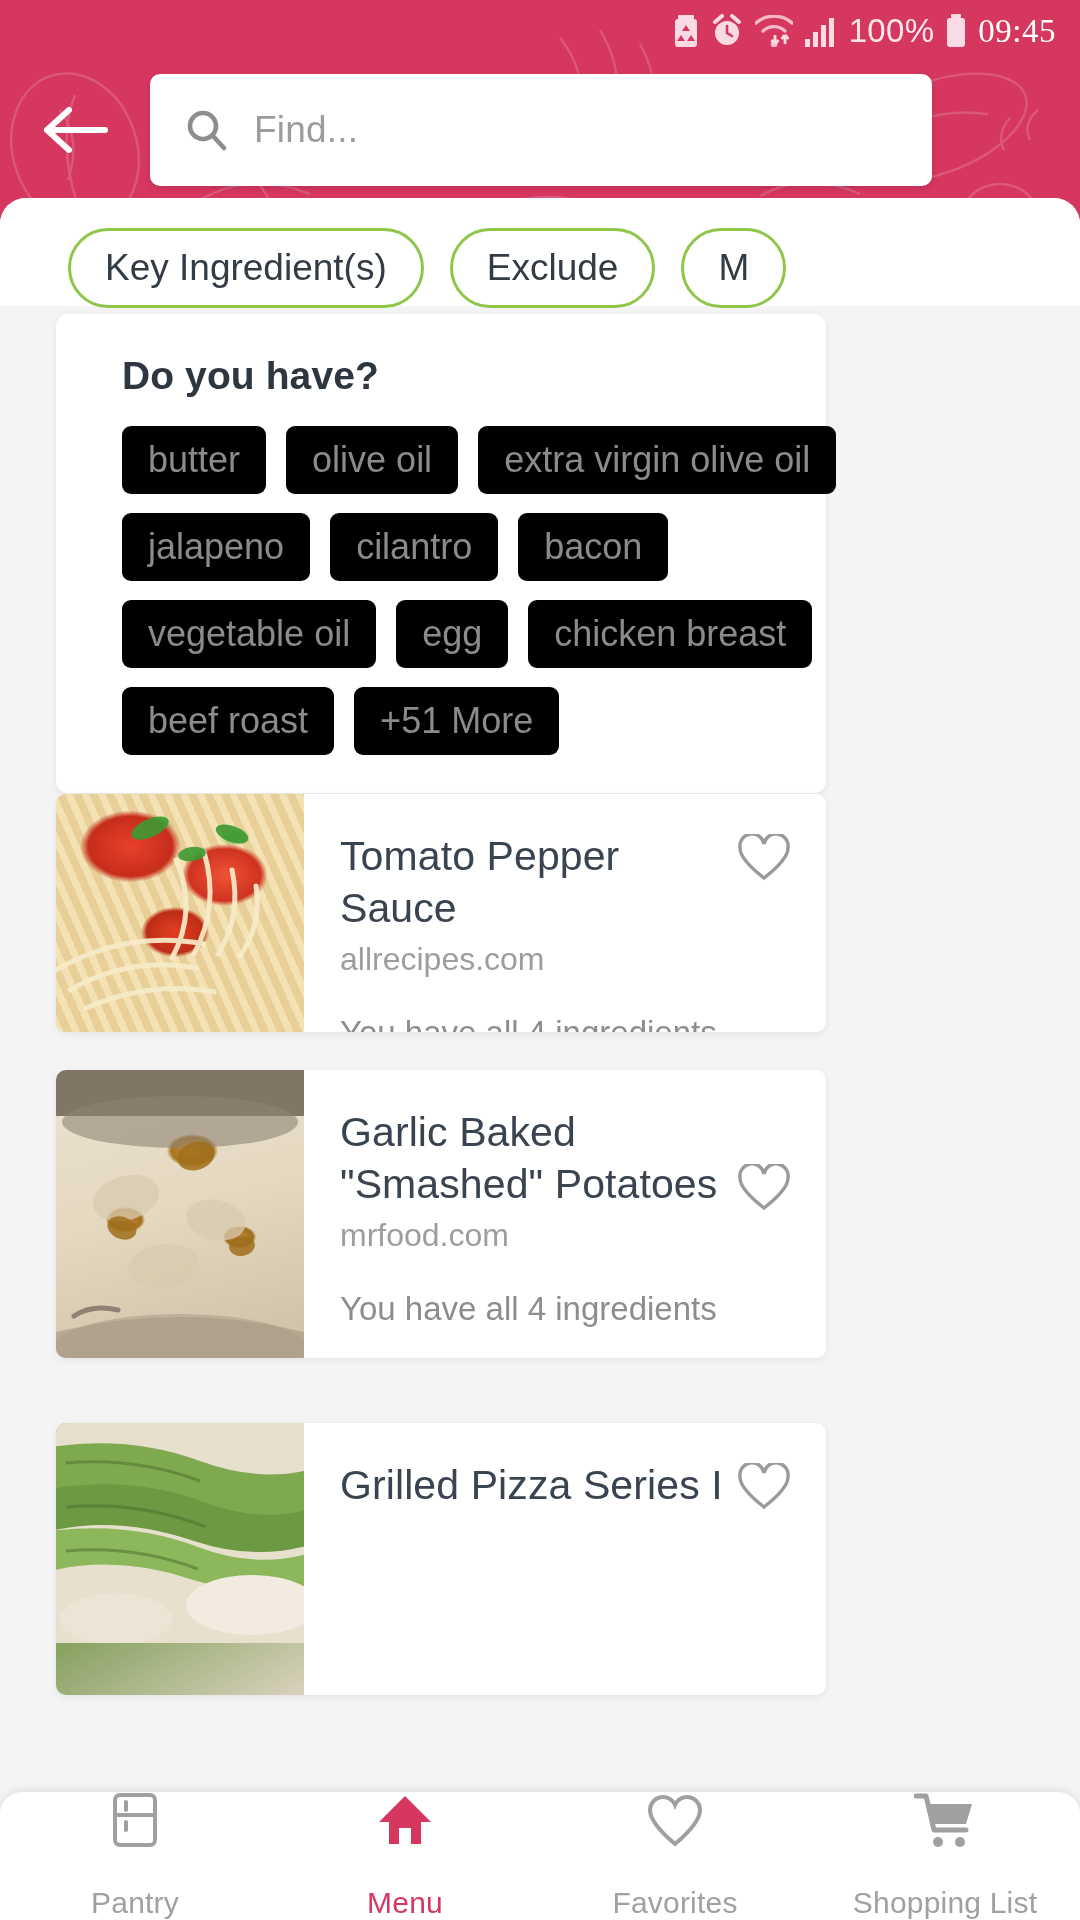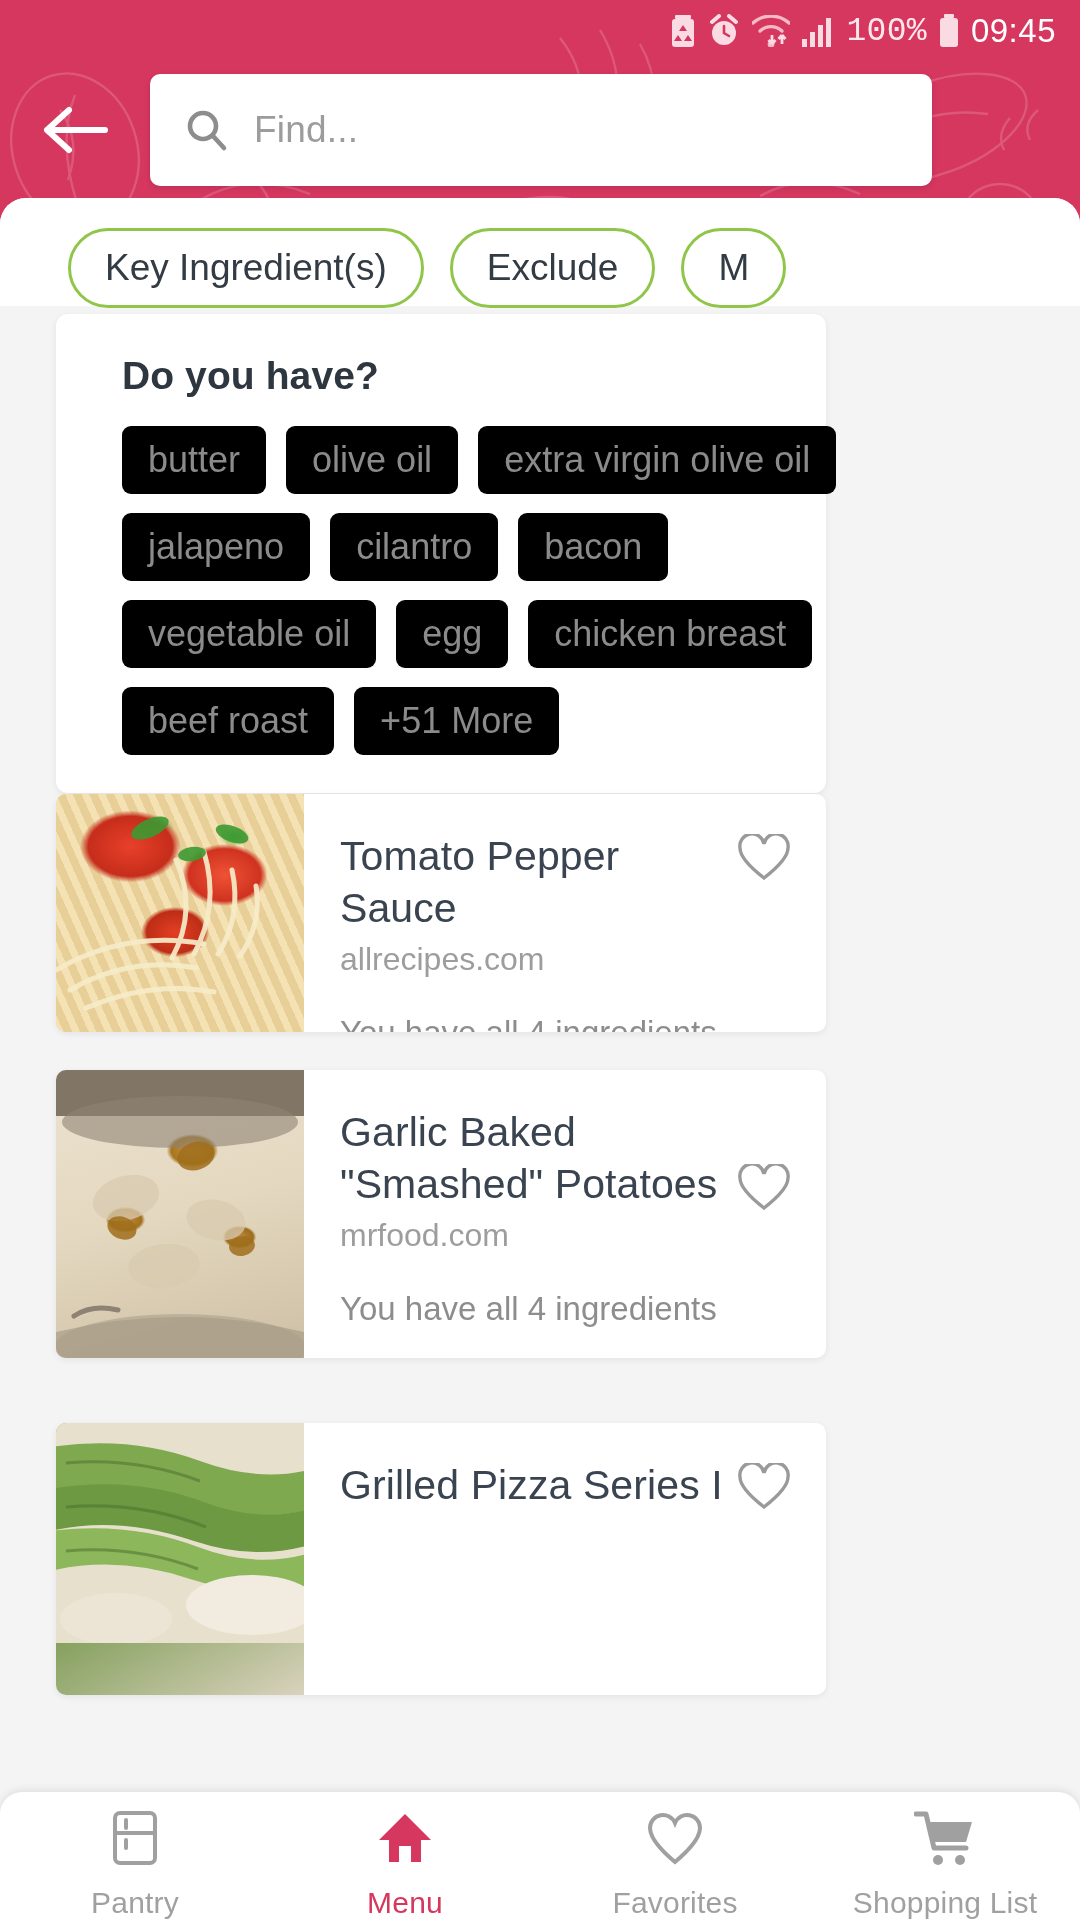--- a/index.html
+++ b/index.html
@@ -23,23 +23,23 @@
   }
   .statusbar {
     position:absolute; top:0; left:0; width:1080px; height:62px;
     display:flex; align-items:center; justify-content:flex-end;
     padding-right:24px; gap:11px;
     color:#fbdbe3;
   }
   .sb-icon { display:flex; align-items:center; }
   .sb-text {
     font-size:33px; color:#fde7ec; letter-spacing:.3px;
-    font-family:Liberation Mono, monospace;
-  }
-  .sb-clock { font-size:33px; color:#ffffff; letter-spacing:.5px; }
+    font-family:Liberation Sans, sans-serif;
+  }
+  .sb-clock { font-size:33px; color:#ffffff; letter-spacing:.5px;font-family:Liberation Serif, serif; }
 
   .header-row {
     position:absolute; top:74px; left:0; width:1080px; height:112px;
     display:flex; align-items:center;
   }
   .back-btn {
     width:150px; height:112px;
     display:flex; align-items:center; justify-content:center;
     flex:0 0 auto;
   }
@@ -139,21 +139,21 @@
   .bottomnav {
     position:absolute; bottom:0; left:0; width:1080px; height:128px;
     background:#ffffff;
     border-top-left-radius:22px; border-top-right-radius:22px;
     box-shadow:0 -2px 9px rgba(0,0,0,.09);
     display:flex; align-items:center;
   }
   .nav-item {
     flex:1 1 0; height:128px;
     display:flex; flex-direction:column; align-items:center;
-    justify-content:flex-end; gap:20px;
+    justify-content:space-between; gap:20px;
   }
   .nav-label { font-size:30px; color:#a0a0a0; letter-spacing:.2px; }
   .nav-item.active .nav-label { color:#d6375f; }
   .nav-ico { height:56px; display:flex; align-items:flex-end; }
 </style>
 </head>
 <body>
 
 <div class="header">
 

